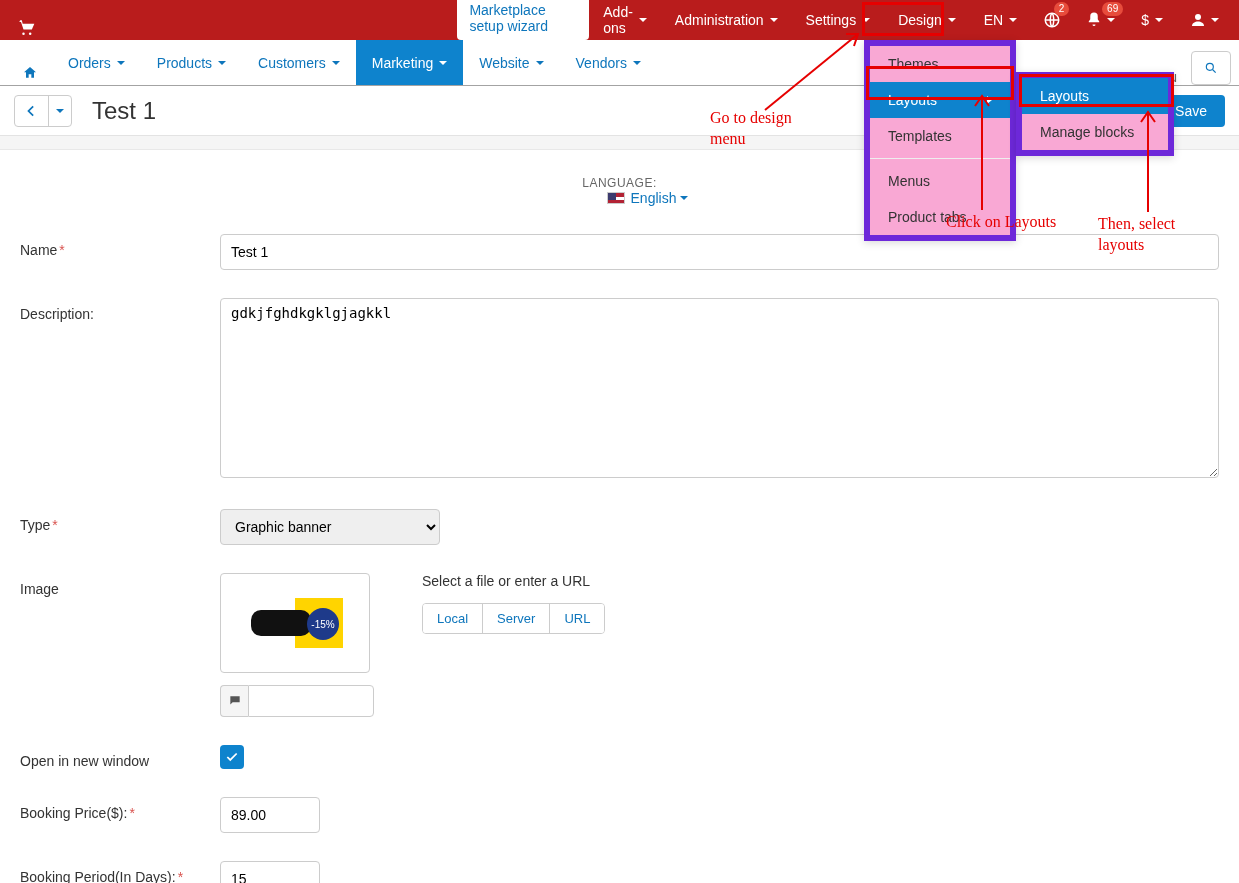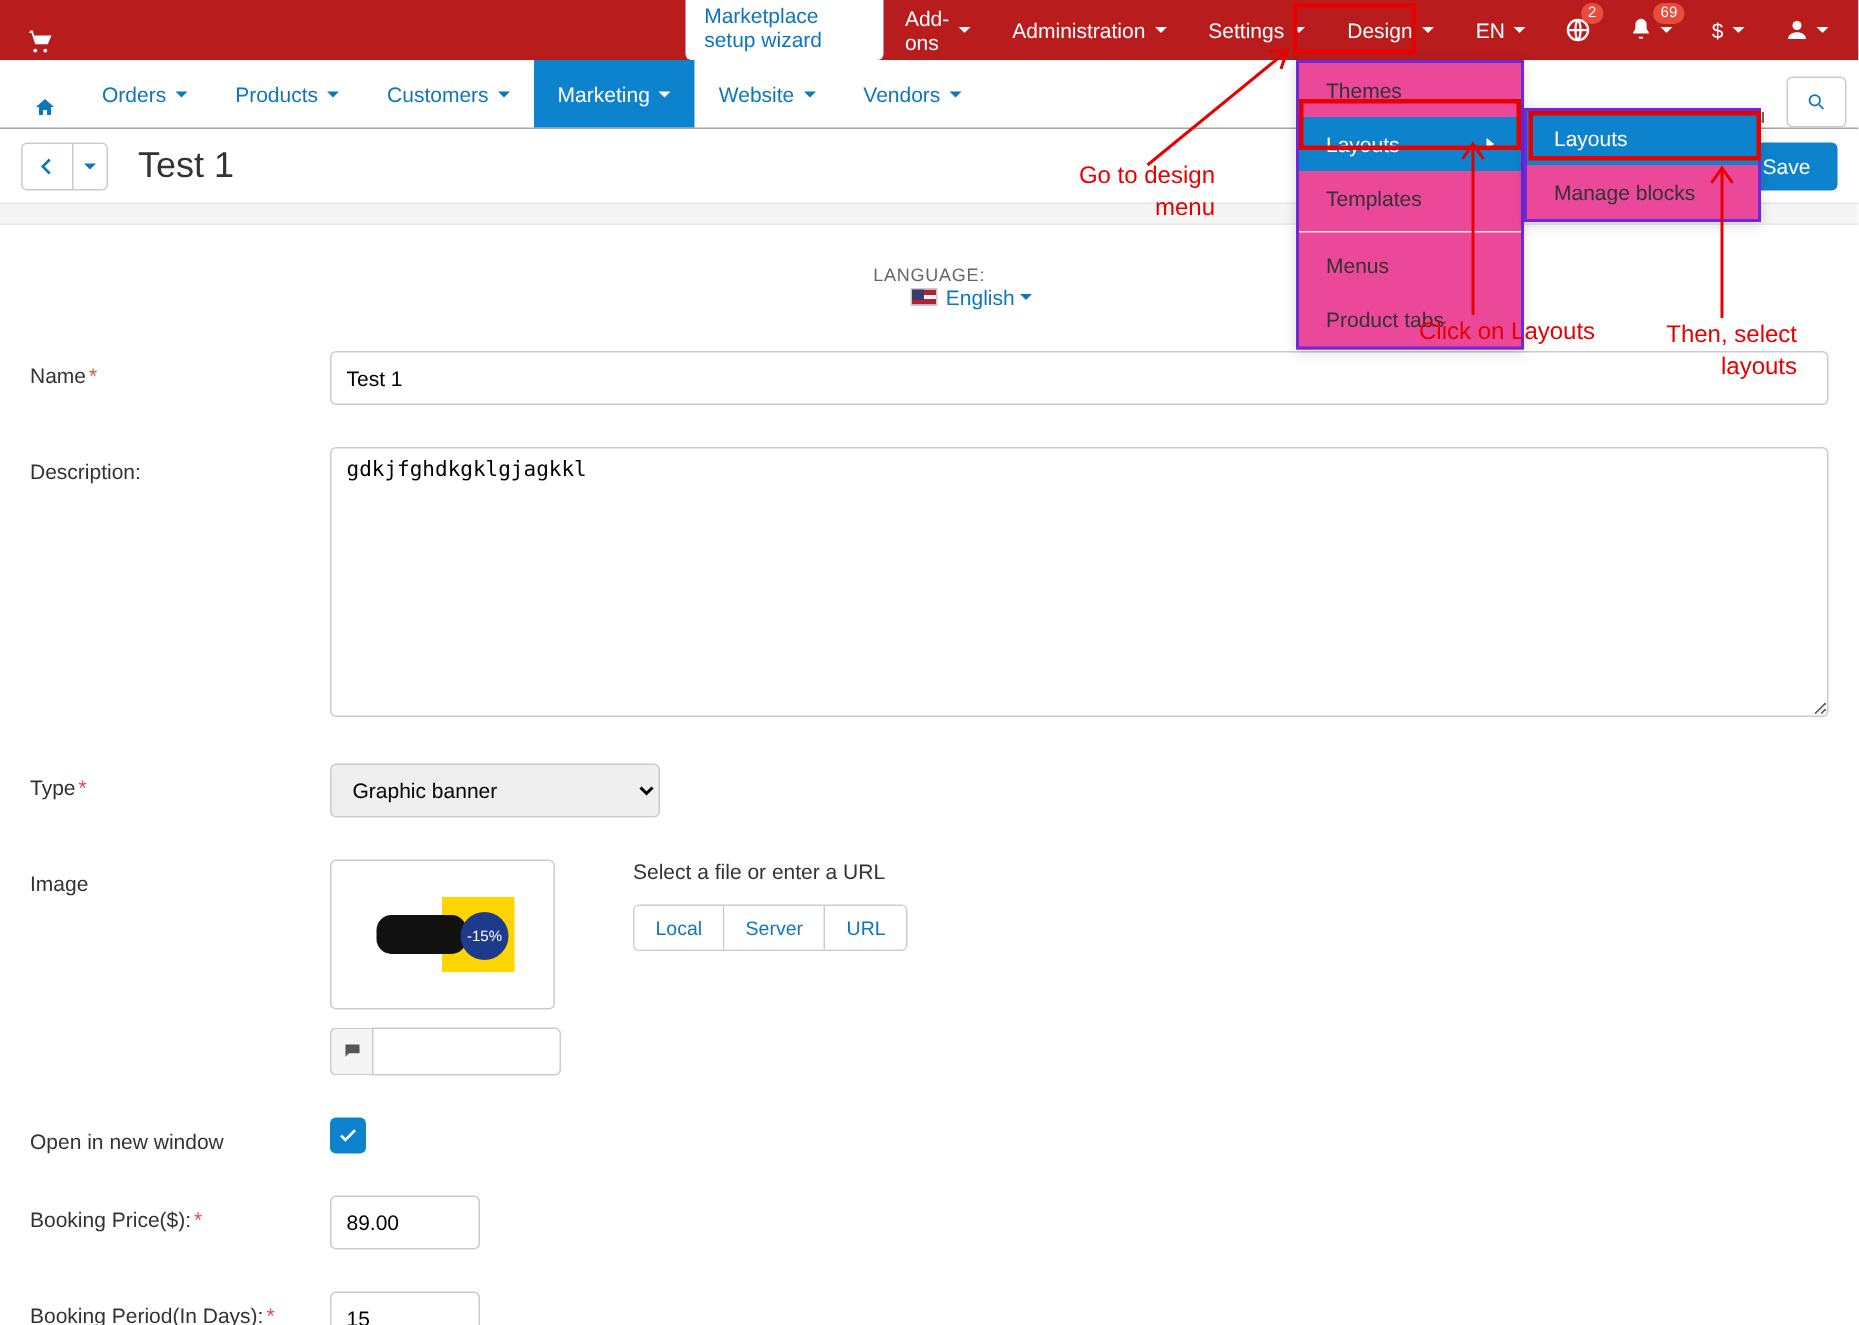--- a/index.html
+++ b/index.html
@@ -67,32 +67,32 @@
   .tab-group { display:flex; border:1px solid #ccc; border-radius:4px; overflow:hidden; width:fit-content; }
   .tabbtn { padding:7px 14px; color:#0e76bc; font-size:13px; border-right:1px solid #ccc; cursor:pointer; background:#fff; }
   .tabbtn:last-child { border-right:none; }
   .hidpi-row { margin-top:18px; display:flex; align-items:center; color:#555; font-size:14px; }
   .chk { width:20px; height:20px; border:1px solid #ccc; border-radius:3px; margin-right:10px; }
   .help-circ { width:16px; height:16px; background:#bbb; color:#fff; border-radius:50%; display:inline-flex; align-items:center; justify-content:center; font-size:11px; margin-left:6px; }
   .checked-box { width:24px; height:24px; background:#0e83cd; border-radius:4px; display:flex; align-items:center; justify-content:center; }
   .checked-box svg { width:14px; height:14px; fill:#fff; }
 
   
-  .dd { position:absolute; background:#ec4899; border:2px solid #6d28d9; box-shadow:0 2px 8px rgba(0,0,0,0.15); z-index:20; }
+  .dd { position:absolute; background:#f9a8d4; border:6px solid #6d28d9; box-shadow:0 2px 8px rgba(0,0,0,0.15); z-index:20; }
   .dd-item { padding:10px 18px; font-size:14px; color:#333; cursor:pointer; display:flex; align-items:center; justify-content:space-between; }
   .dd-item.hl { background:#0e83cd; color:#fff; }
   .dd-sep { height:1px; background:#eee; margin:4px 0; }
   .submenu-arrow { width:0; height:0; border-top:4px solid transparent; border-bottom:4px solid transparent; border-left:5px solid currentColor; }
   .dd1 { left:864px; top:40px; width:152px; }
   .dd2 { left:1016px; top:72px; width:158px; }
 
   
   .anno { position:absolute; pointer-events:none; z-index:30; }
   .redbox { border:3px solid #e60000; position:absolute; }
-  .redtext { position:absolute; color:#e60000; font-size:16px; text-align:right; line-height:1.3; }
+  .redtext { position:absolute; color:#e60000; font-size:16px; text-align:left; line-height:1.3;font-family:Liberation Serif, serif; }
   svg.ann-arrow { position:absolute; overflow:visible; }
   svg.ann-arrow line, svg.ann-arrow polyline { stroke:#e60000; stroke-width:2; fill:none; }
 </style>
 </head>
 <body>
 
 <div class="topbar">
   <div class="topbar-left">
     <span class="cart-icon"><svg viewBox="0 0 24 24">
           <path d="M7 4h-2l-1 2h2l3 9h10l3-7h-14"></path>

